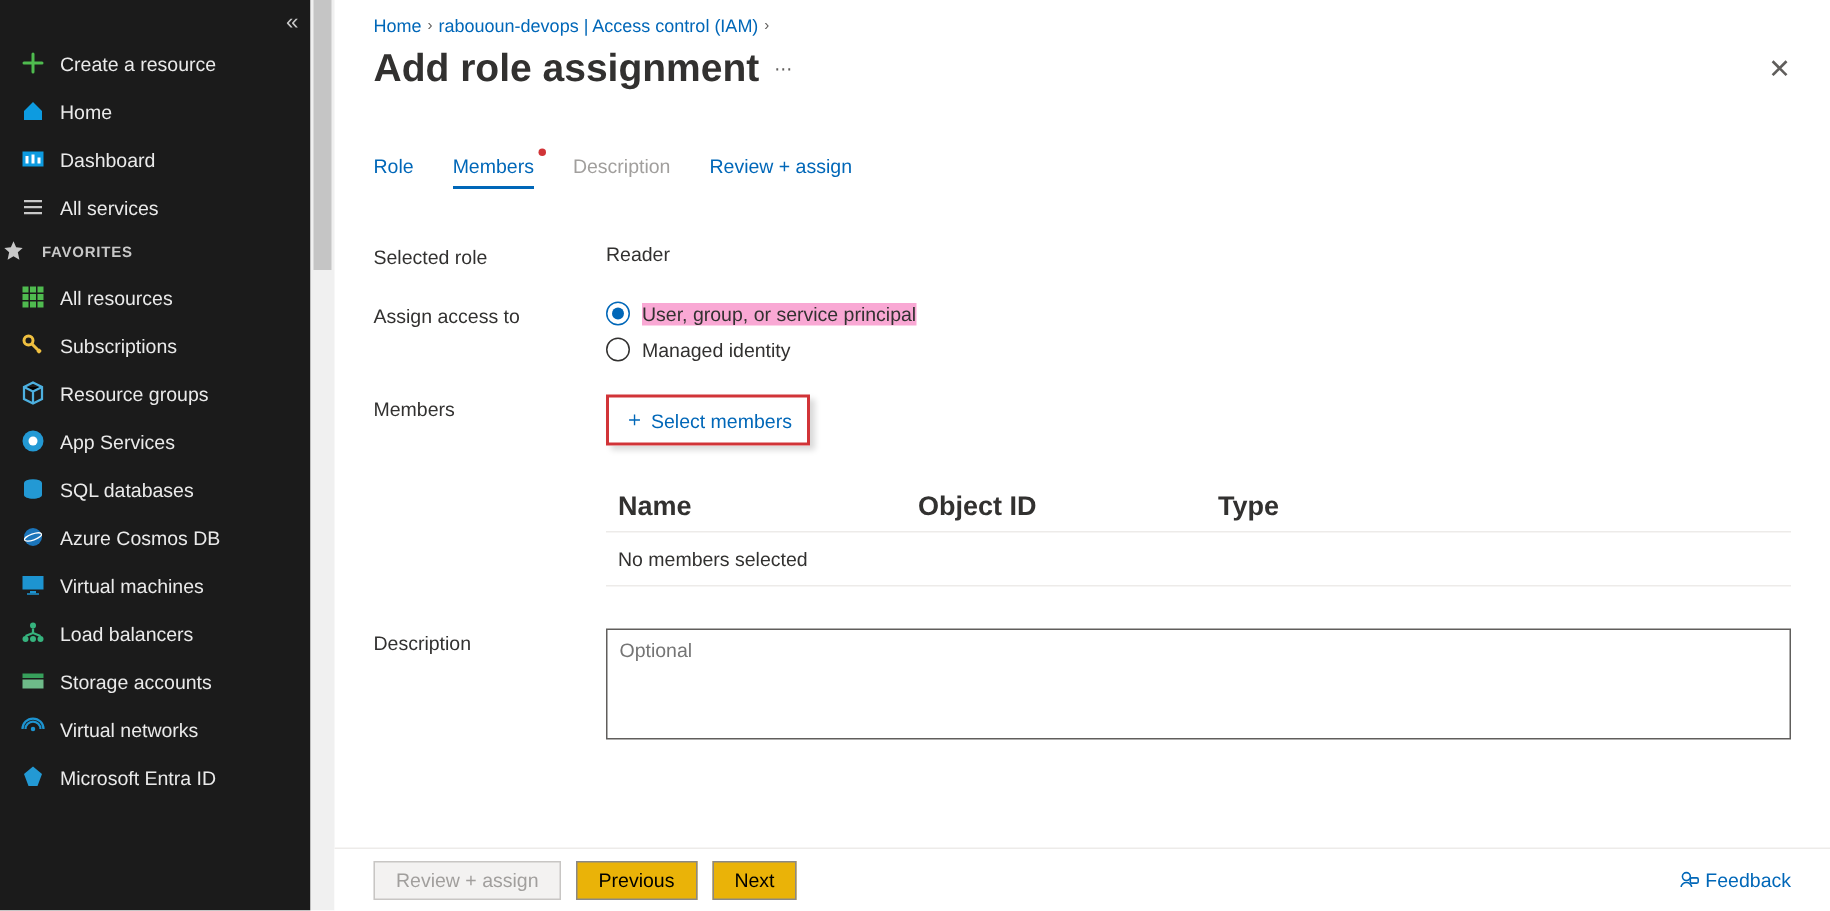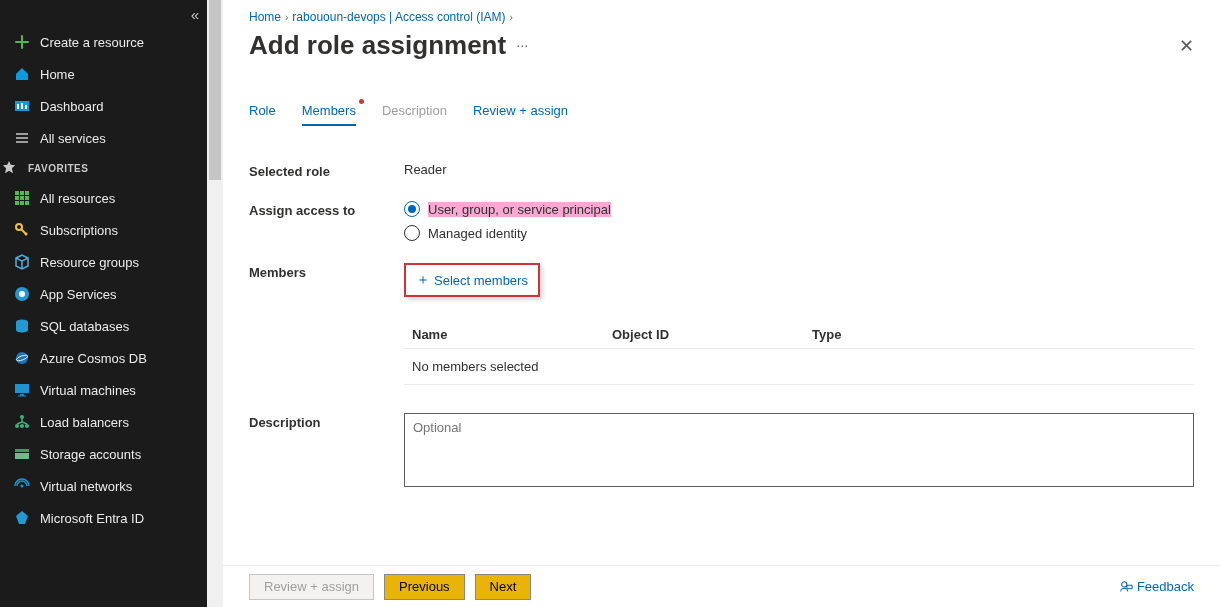--- a/index.html
+++ b/index.html
@@ -148,21 +148,21 @@
     .form-area { margin-top: 18px; }
     .form-row {
       display: flex;
       align-items: flex-start;
       margin-top: 22px;
     }
     .form-row:first-child { margin-top: 18px; }
     .form-label {
       width: 155px;
       font-size: 13px;
-      font-weight: 700;
+      font-weight: 400;
       color: #323130;
       flex-shrink: 0;
       padding-top: 2px;
     }
     .form-value { font-size: 13px; color: #323130; }
 
     .radio-group { display: flex; flex-direction: column; gap: 8px; }
     .radio-item { display: flex; align-items: center; gap: 8px; cursor: pointer; }
     .radio-circle {
       width: 16px;
@@ -197,21 +197,21 @@
       font-size: 13px;
       display: inline-flex;
       align-items: center;
       gap: 4px;
     }
     .select-members-link .plus { font-size: 14px; }
 
     .members-table { margin-left: 155px; margin-top: 24px; width: calc(100% - 155px); }
     .table-header {
       display: flex;
-      font-size: 13px;
+      font-size: 18px;
       font-weight: 600;
       padding: 6px 8px;
       border-bottom: 1px solid #edebe9;
     }
     .table-header .col-name { width: 200px; }
     .table-header .col-id { width: 200px; }
     .table-header .col-type { flex: 1; }
     .table-empty {
       padding: 10px 8px;
       font-size: 13px;

